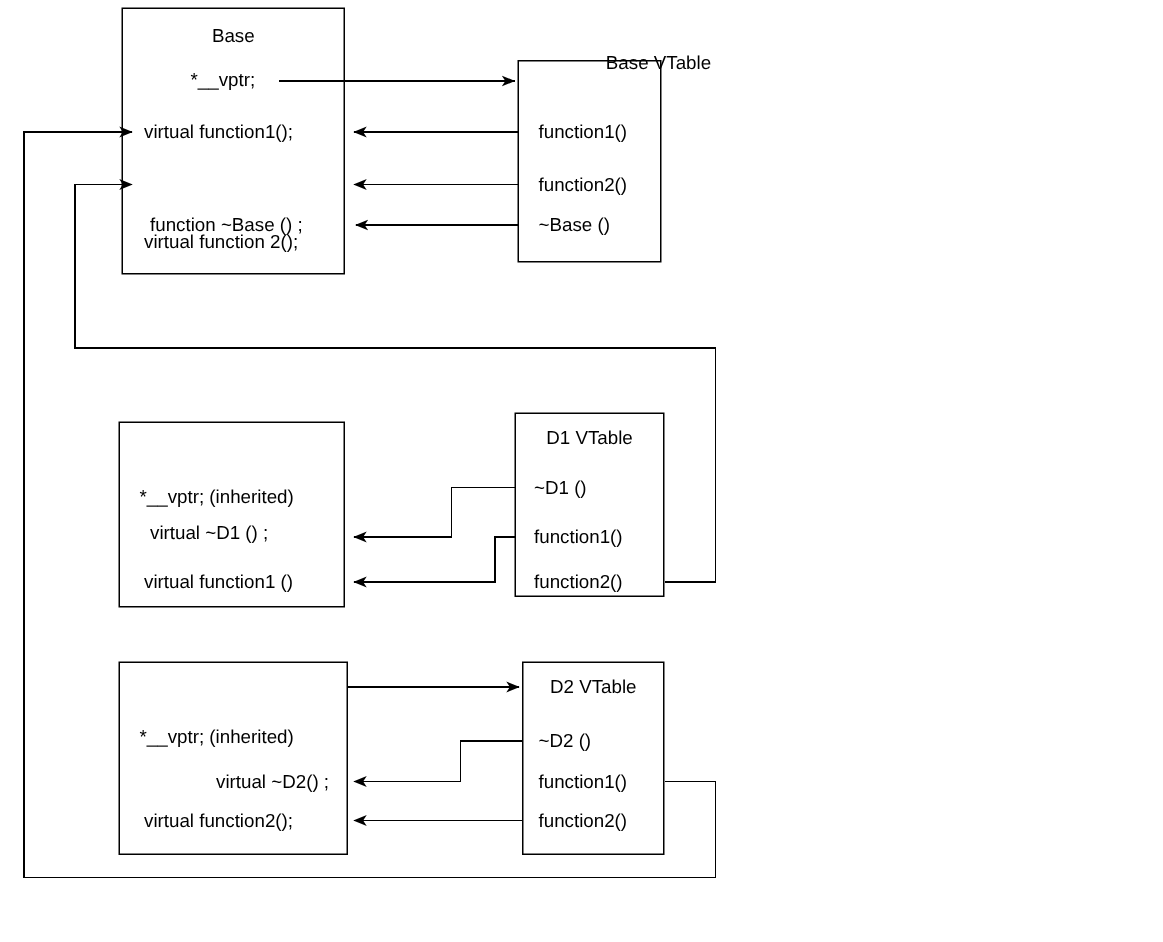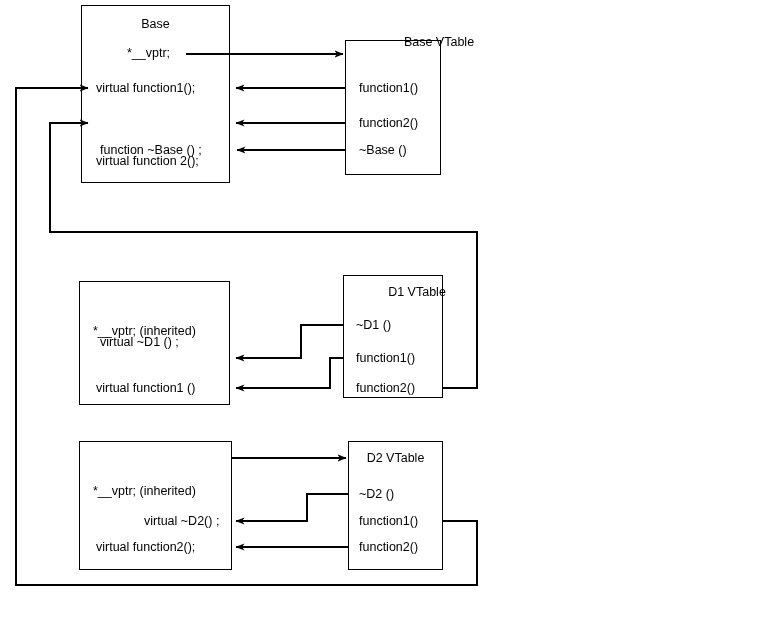--- a/index.html
+++ b/index.html
@@ -54,25 +54,25 @@
   <div class="lbl" style="left:100px;top:144px;">function ~Base () ;</div>
 
   <div class="box" style="left:345px;top:40px;width:96px;height:135px;"></div>
   <div class="ttl" style="left:345px;top:36px;width:96px;padding-left:46px;">Base VTable</div>
   <div class="lbl" style="left:359px;top:82px;">function1()</div>
   <div class="lbl" style="left:359px;top:117px;">function2()</div>
   <div class="lbl" style="left:359px;top:144px;">~Base ()</div>
 
   <div class="box" style="left:79px;top:281px;width:151px;height:124px;"></div>
   <div class="lbl" style="left:93px;top:325px;">*__vptr; (inherited)</div>
-  <div class="lbl" style="left:100px;top:336px;">virtual ~D1 () ;</div>
+  <div class="lbl" style="left:100px;top:349px;">virtual ~D1 () ;</div>
   <div class="lbl" style="left:96px;top:382px;">virtual function1 ()</div>
 
   <div class="box" style="left:343px;top:275px;width:100px;height:123px;"></div>
-  <div class="ttl" style="left:343px;top:286px;width:100px;padding-left:24px;">D1 VTable</div>
+  <div class="ttl" style="left:343px;top:286px;width:100px;">D1 VTable</div>
   <div class="lbl" style="left:356px;top:319px;">~D1 ()</div>
   <div class="lbl" style="left:356px;top:352px;">function1()</div>
   <div class="lbl" style="left:356px;top:382px;">function2()</div>
 
   <div class="box" style="left:79px;top:441px;width:153px;height:129px;"></div>
   <div class="lbl" style="left:93px;top:485px;">*__vptr; (inherited)</div>
   <div class="lbl" style="left:100px;top:515px;margin-left:44px;">virtual ~D2() ;</div>
   <div class="lbl" style="left:96px;top:541px;text-align:right;">virtual function2();</div>
 
   <div class="box" style="left:348px;top:441px;width:95px;height:129px;"></div>

